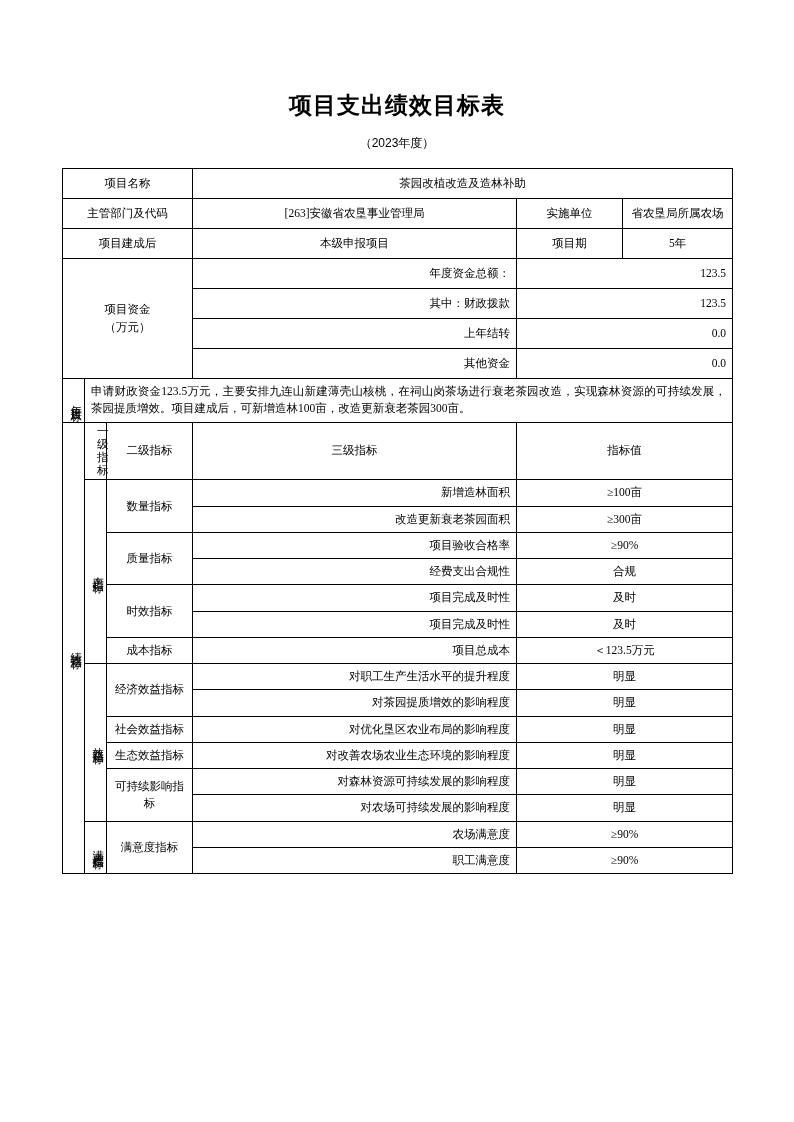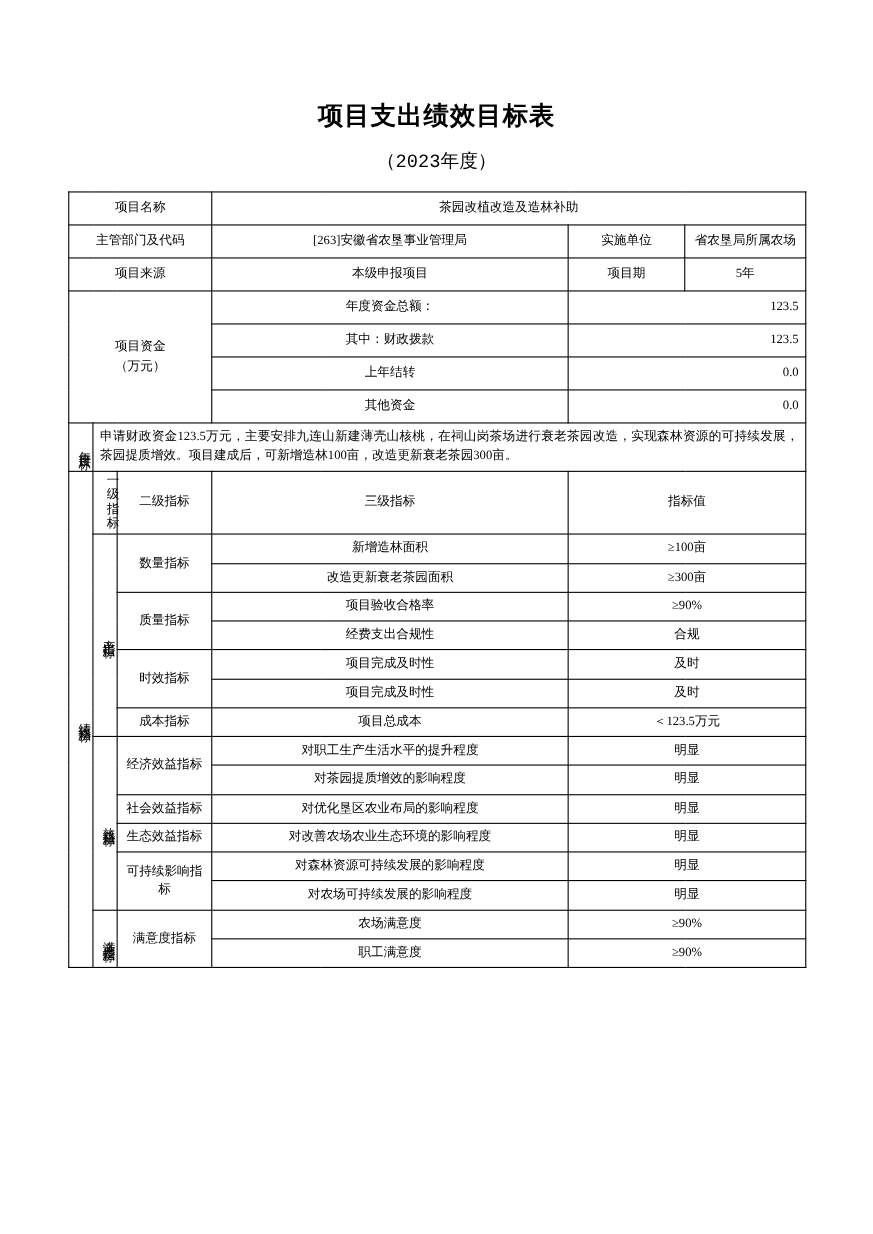--- a/index.html
+++ b/index.html
@@ -23,40 +23,40 @@
   .doc-title {
     text-align: center;
     font-size: 23px;
     font-weight: bold;
     letter-spacing: 1px;
     margin: 18px 0 0 0;
     font-family: "Liberation Serif", "DejaVu Serif", serif;
   }
   .doc-subtitle {
     text-align: center;
-    font-size: 17px;
+    font-size: 12px;
     margin: 14px 0 16px 0;
-    font-family: Liberation Mono, monospace;
+    font-family: Liberation Sans, sans-serif;
   }
   table.main {
     border-collapse: collapse;
     width: 670px;
     margin: 12px auto;
     table-layout: fixed;
   }
   table.main td {
     border: 1px solid #000000;
     font-size: 11.5px;
     padding: 4px 6px;
     vertical-align: middle;
     line-height: 1.5;
   }
   .c { text-align: center; }
   .r { text-align: right; }
-  .l { text-align: center; }
+  .l { text-align: right; }
   .vert {
     text-align: center;
     width: 22px;
     padding: 2px 1px;
   }
   .vert span {
     writing-mode: vertical-rl;
     text-orientation: upright;
     letter-spacing: 2px;
     display: inline-block;
@@ -99,21 +99,21 @@
       </tr>
 
       <tr class="tall">
         <td class="c" colspan="3">主管部门及代码</td>
         <td class="c" colspan="2">[263]安徽省农垦事业管理局</td>
         <td class="c">实施单位</td>
         <td class="c">省农垦局所属农场</td>
       </tr>
 
       <tr class="tall">
-        <td class="c" colspan="3">项目来源</td>
+        <td class="c" colspan="3">项目建成后</td>
         <td class="c" colspan="2">本级申报项目</td>
         <td class="c">项目期</td>
         <td class="c">5年</td>
       </tr>
 
       <tr class="tall">
         <td class="c" colspan="3" rowspan="4">
           <div>项目资金</div>
           <div>（万元）</div>
         </td>

